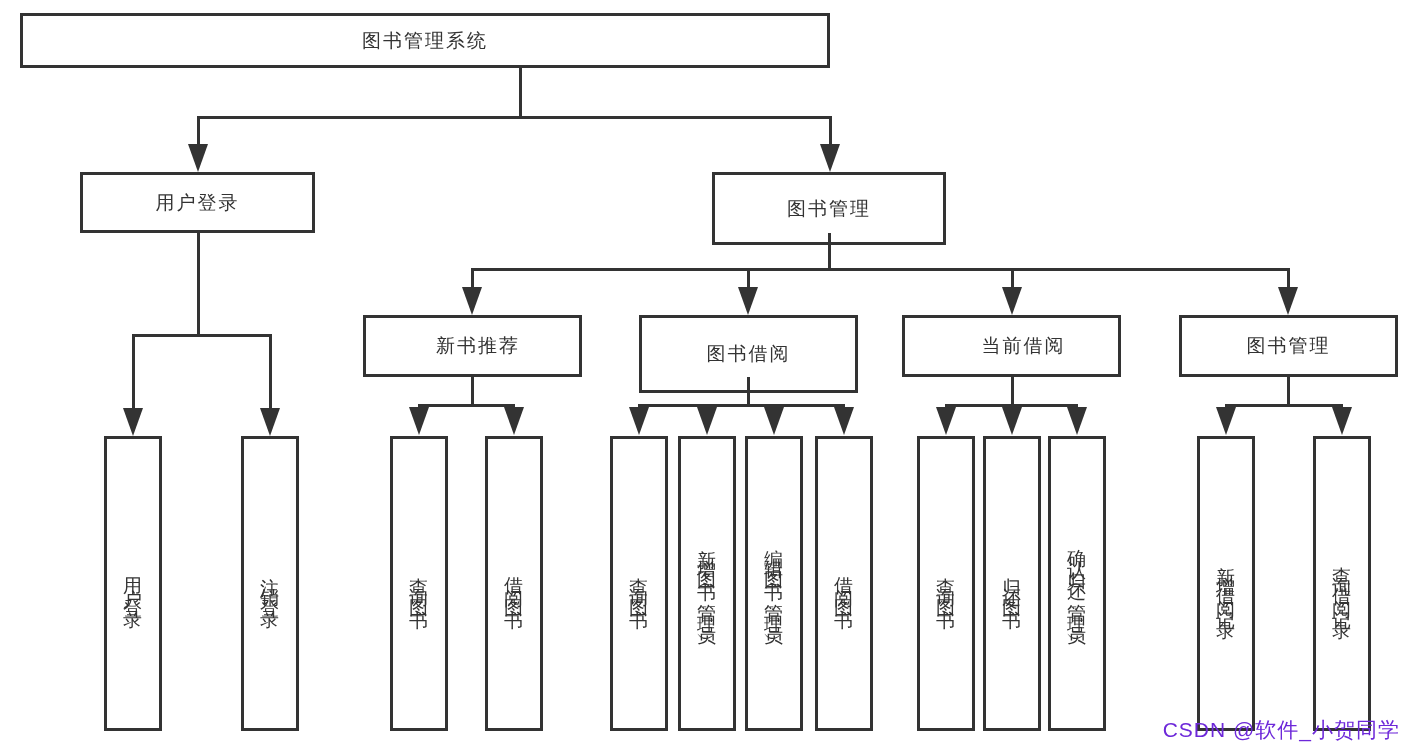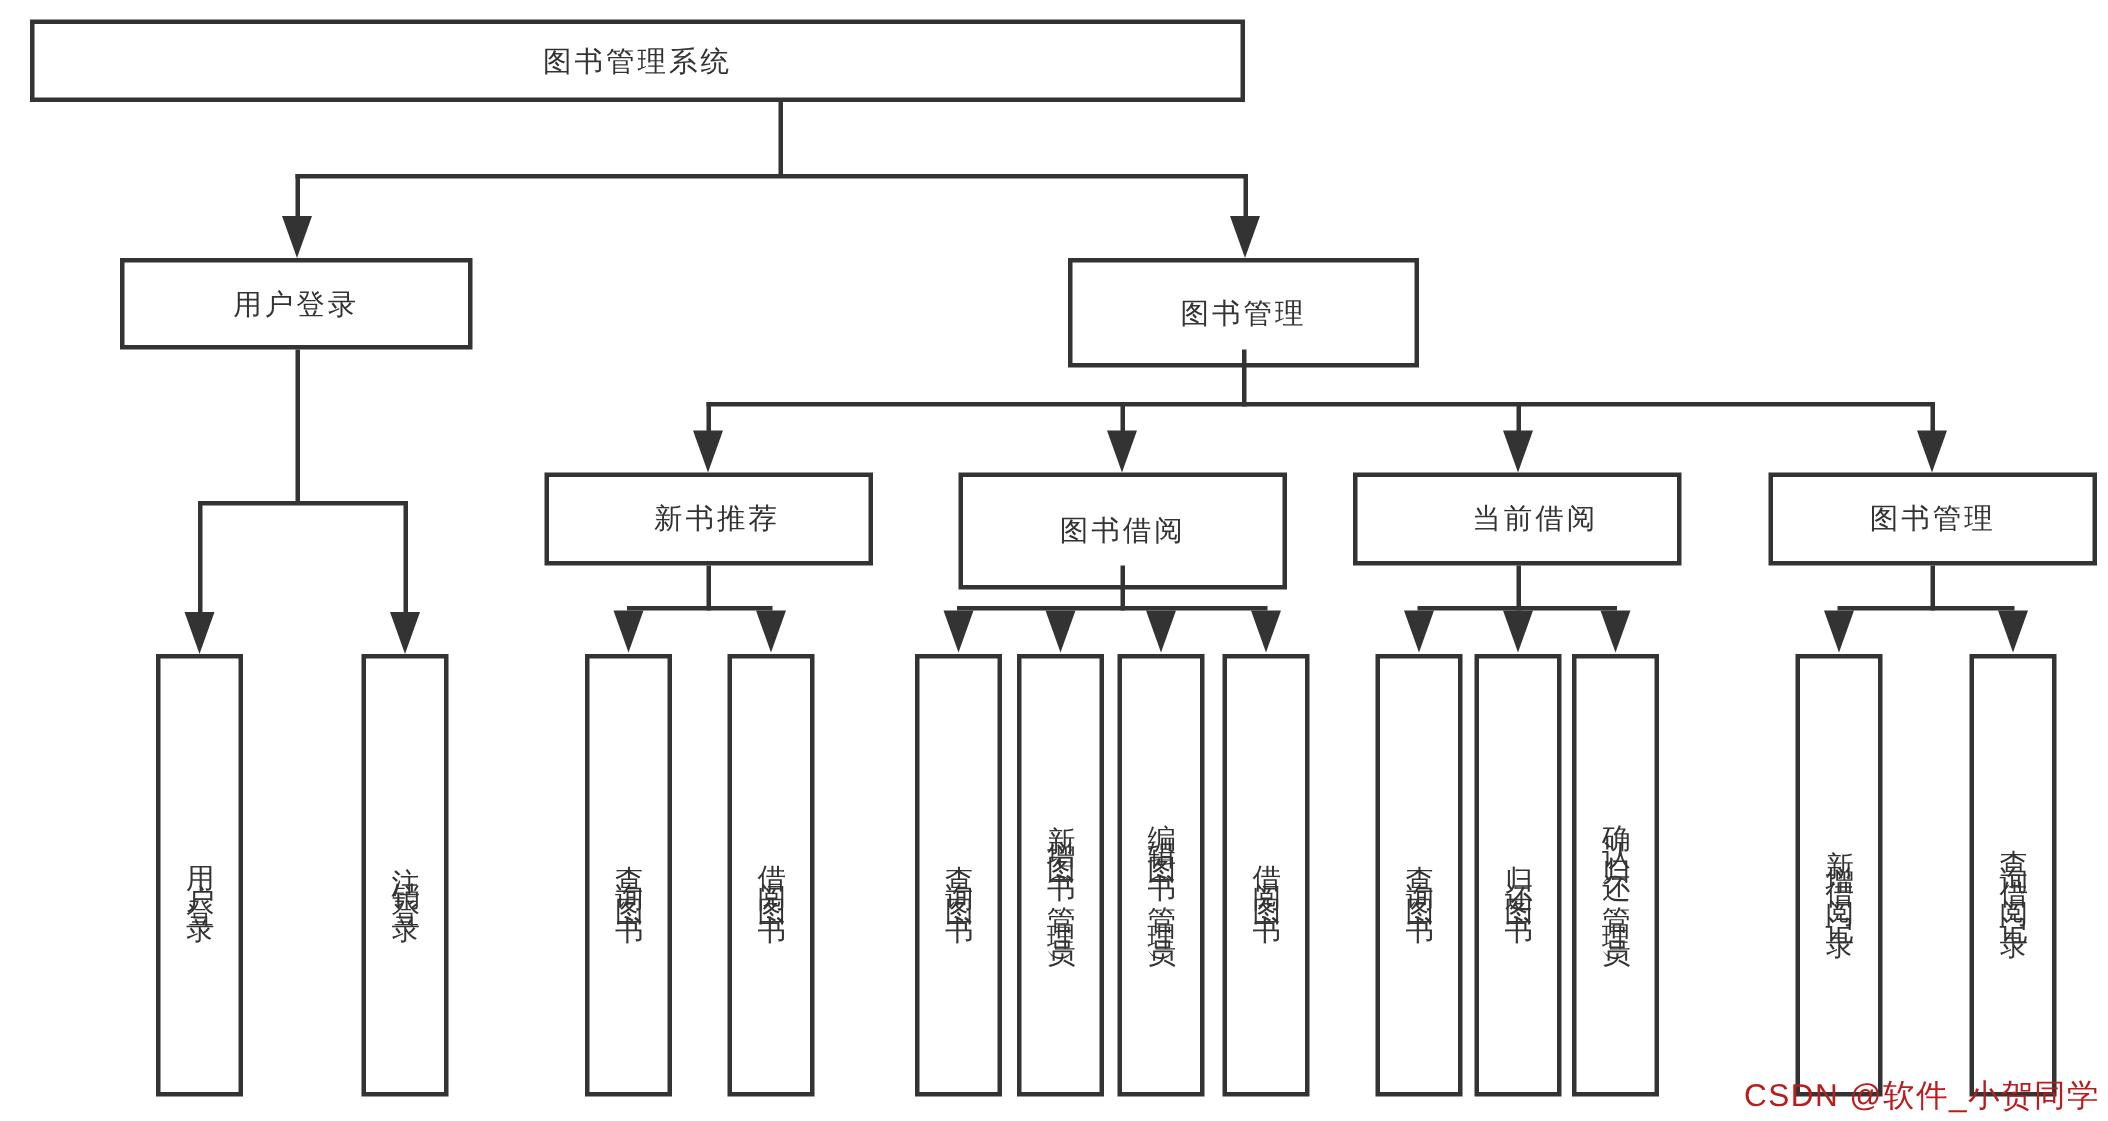--- a/index.html
+++ b/index.html
@@ -49,21 +49,21 @@
     width: 0; height: 0;
     border-left: 10px solid transparent;
     border-right: 10px solid transparent;
     border-top: 28px solid #333333;
   }
   .watermark {
     position: absolute;
     right: 5px;
     bottom: 3px;
     font-size: 21px;
-    color: #b91c1c;
+    color: #6d28d9;
     letter-spacing: 1px;
     z-index: 10;
   }
 </style>
 </head>
 <body>
 
 <div id="canvas">
 
   <div class="box" style="left:20px; top:13px; width:810px; height:55px;">图书管理系统</div>

